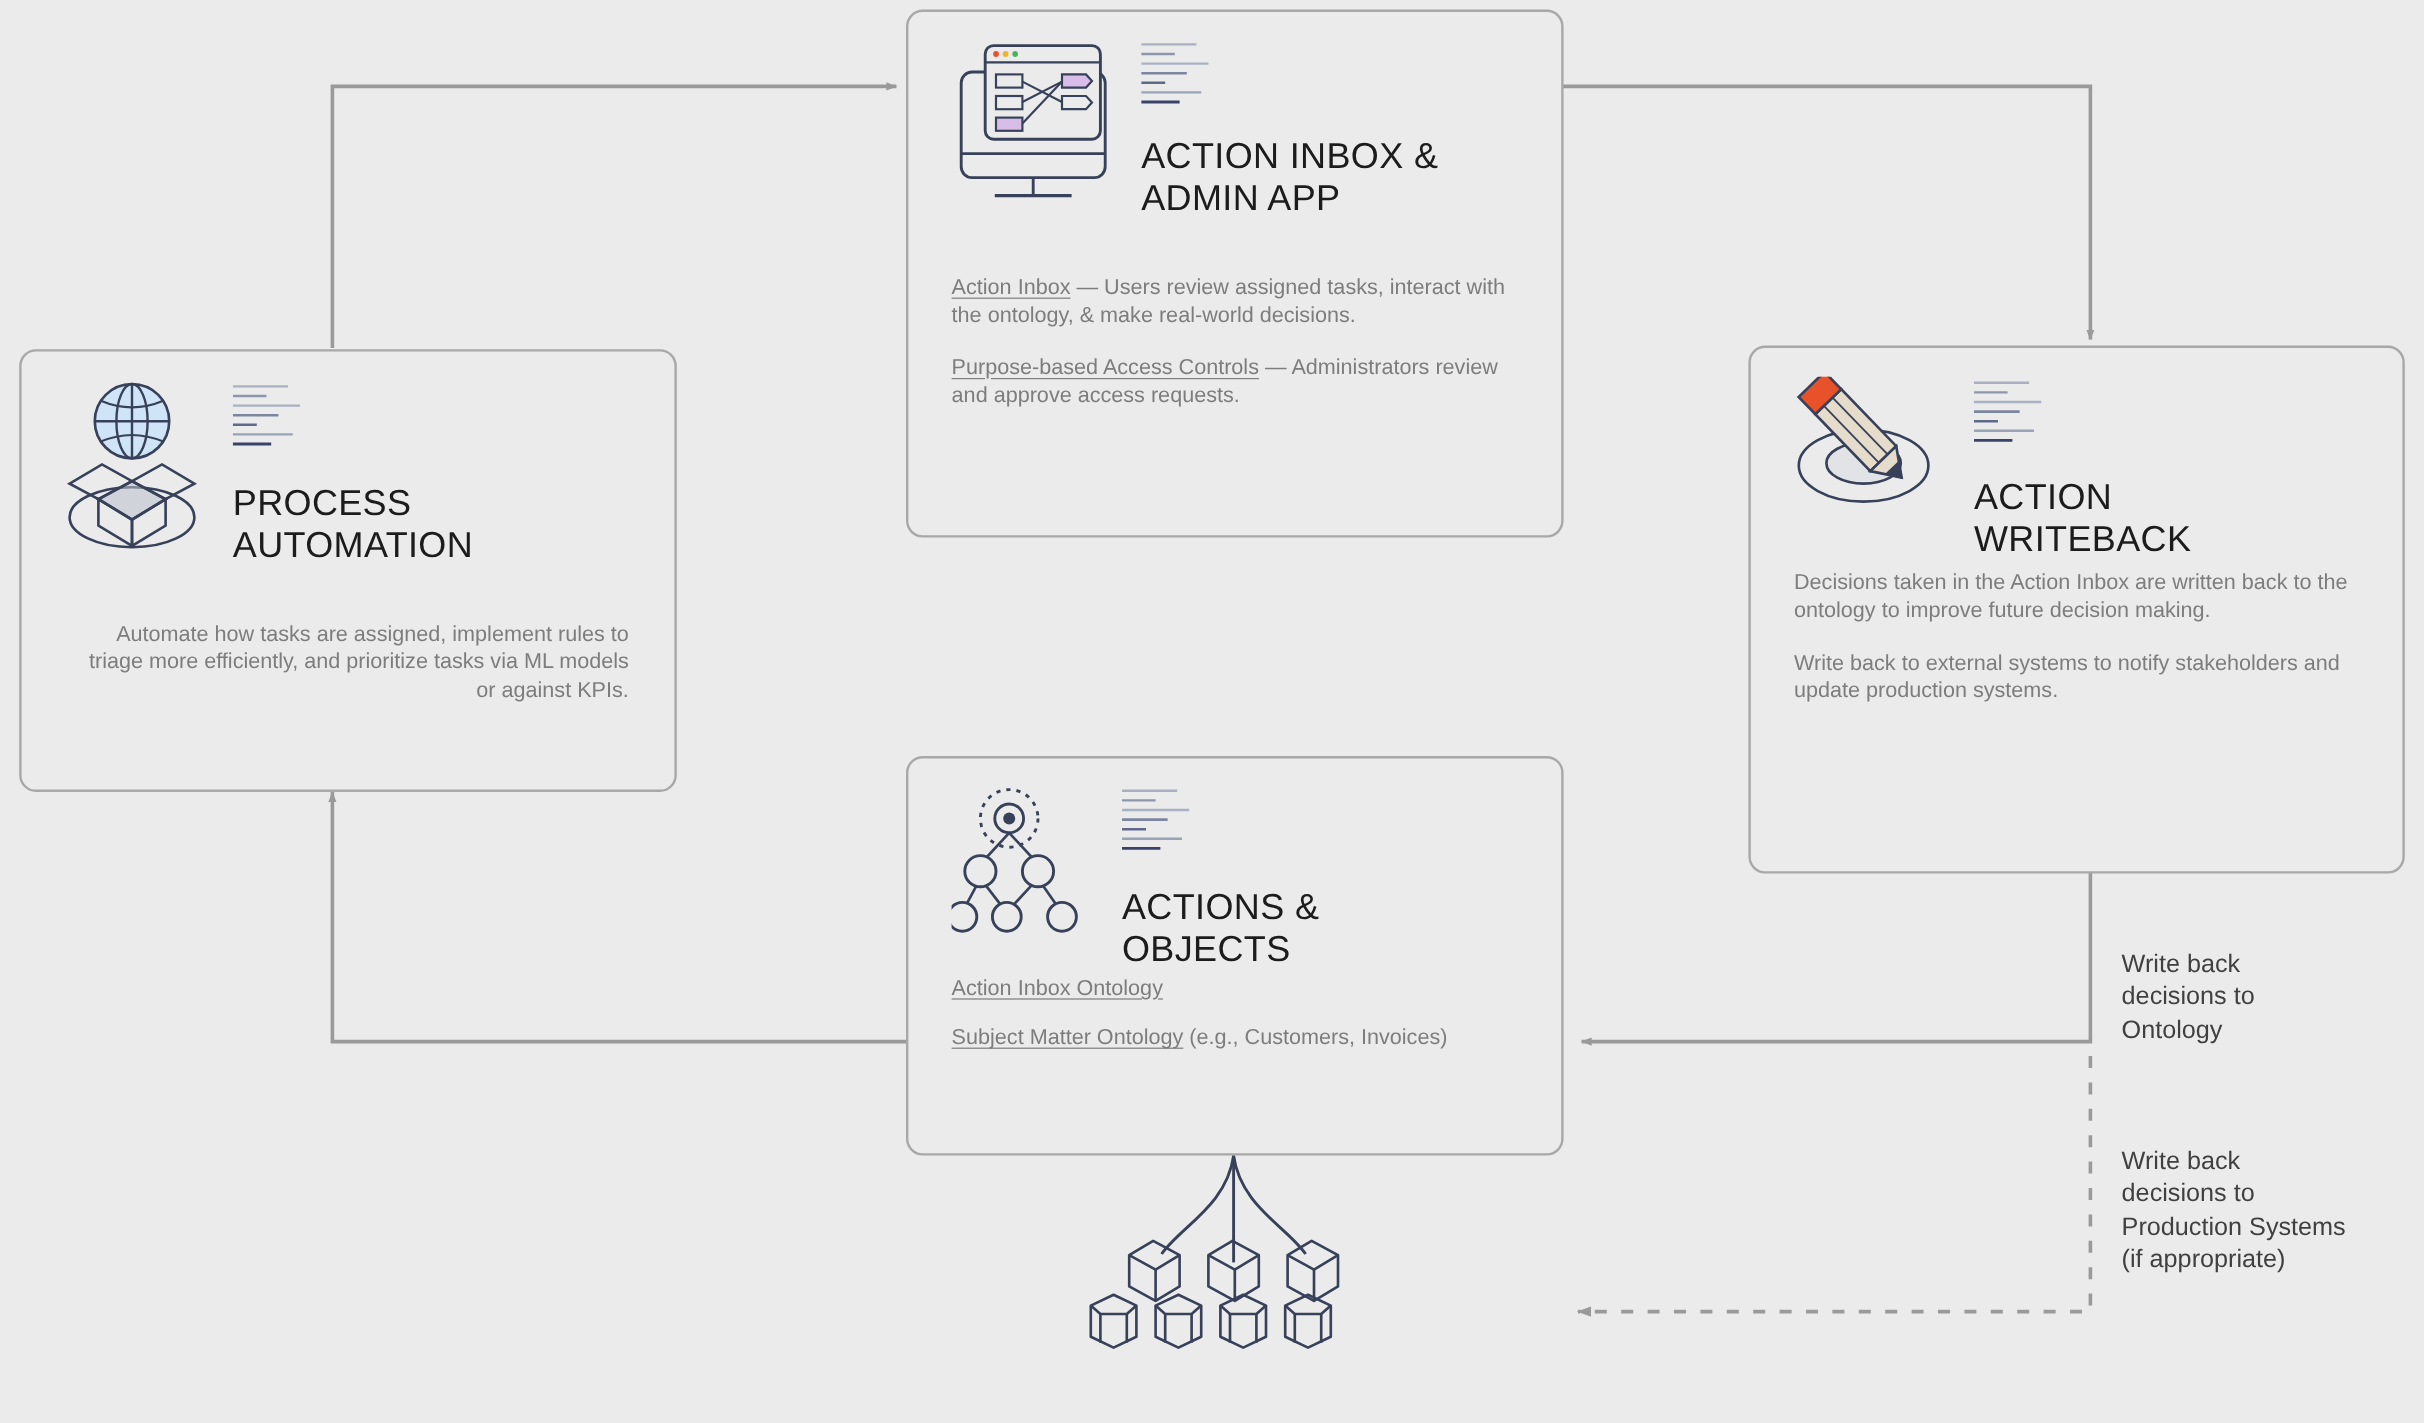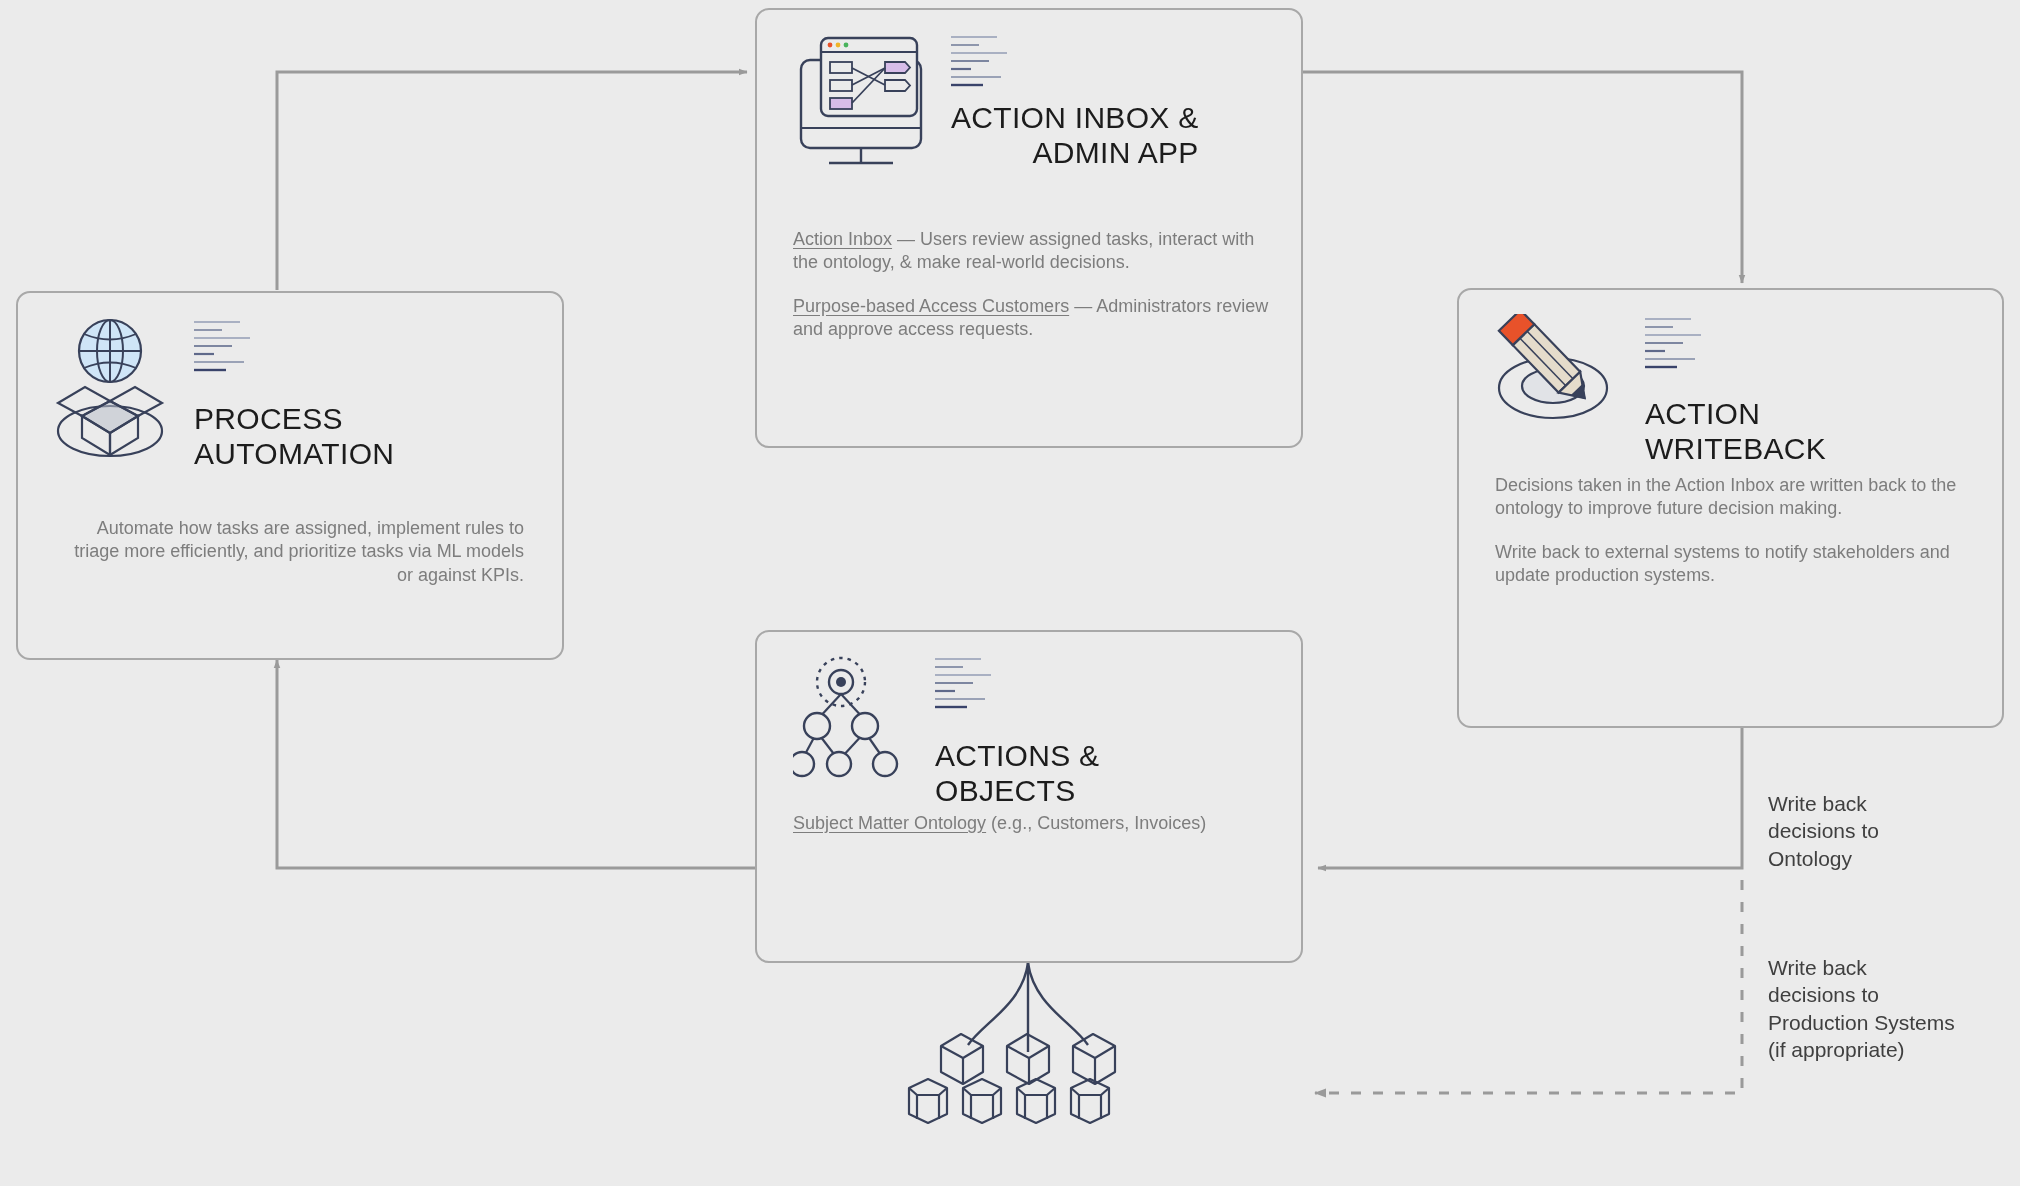--- a/index.html
+++ b/index.html
@@ -203,27 +203,27 @@
               <line x1="0" y1="3" x2="46" y2="3" stroke="#a9b0c2" stroke-width="2"></line>
               <line x1="0" y1="11" x2="28" y2="11" stroke="#8e96ac" stroke-width="2"></line>
               <line x1="0" y1="19" x2="56" y2="19" stroke="#a9b0c2" stroke-width="2"></line>
               <line x1="0" y1="27" x2="38" y2="27" stroke="#7d86a0" stroke-width="2.2"></line>
               <line x1="0" y1="35" x2="20" y2="35" stroke="#5f698a" stroke-width="2.2"></line>
               <line x1="0" y1="43" x2="50" y2="43" stroke="#9aa2b6" stroke-width="2"></line>
               <line x1="0" y1="51" x2="32" y2="51" stroke="#39436a" stroke-width="2.4"></line>
             </g>
           </svg>
         </span>
-        <h2 class="card-title" style="margin-top:6px;text-align:right;">ACTION INBOX &amp;
+        <h2 class="card-title" style="margin-top:18px;">ACTION INBOX &amp;
 ADMIN APP</h2>
       </div>
     </div>
     <div class="card-body" style="margin-top:46px; width:478px;">
       <p><span class="u">Action Inbox</span><span> — Users review assigned tasks, interact with the ontology, &amp; make real-world decisions.</span></p>
-      <p><span class="u">Purpose-based Access Customers</span><span> — Administrators review and approve access requests.</span></p>
+      <p><span class="u">Purpose-based Access Controls</span><span> — Administrators review and approve access requests.</span></p>
     </div>
   </div>
 
   <div class="card" style="left:1457px; top:288px; width:547px; height:440px; padding:24px 34px 0 36px;">
     <div class="card-head" style="height:132px;">
       <span class="card-icon">
         <svg width="126" height="120" viewBox="0 0 126 120">
 
           <ellipse cx="58" cy="74" rx="54" ry="30" fill="none" stroke="#38415a" stroke-width="2.2"></ellipse>
 
@@ -304,20 +304,21 @@
               <line x1="0" y1="43" x2="50" y2="43" stroke="#9aa2b6" stroke-width="2"></line>
               <line x1="0" y1="51" x2="32" y2="51" stroke="#39436a" stroke-width="2.4"></line>
             </g>
           </svg>
         </span>
         <h2 class="card-title" style="margin-top:22px;">ACTIONS &amp;
 OBJECTS</h2>
       </div>
     </div>
     <div class="card-body" style="margin-top:22px; width:478px;">
+      <p style="margin-bottom:18px;"><span class="u">Action Inbox Ontology</span><span></span></p>
       <p><span class="u">Subject Matter Ontology</span><span> (e.g., Customers, Invoices)</span></p>
     </div>
   </div>
 
   <div style="position:absolute; left:905px; top:1030px; width:246px; height:96px;">
     <svg width="246" height="96" viewBox="0 0 246 96">
       <g fill="none" stroke="#38415a" stroke-width="2.2" stroke-linejoin="round">
 
         <g transform="translate(36,2)">
           <path d="M0,14 L20,2 L42,14 L42,40 L22,52 L0,40 Z"></path>

